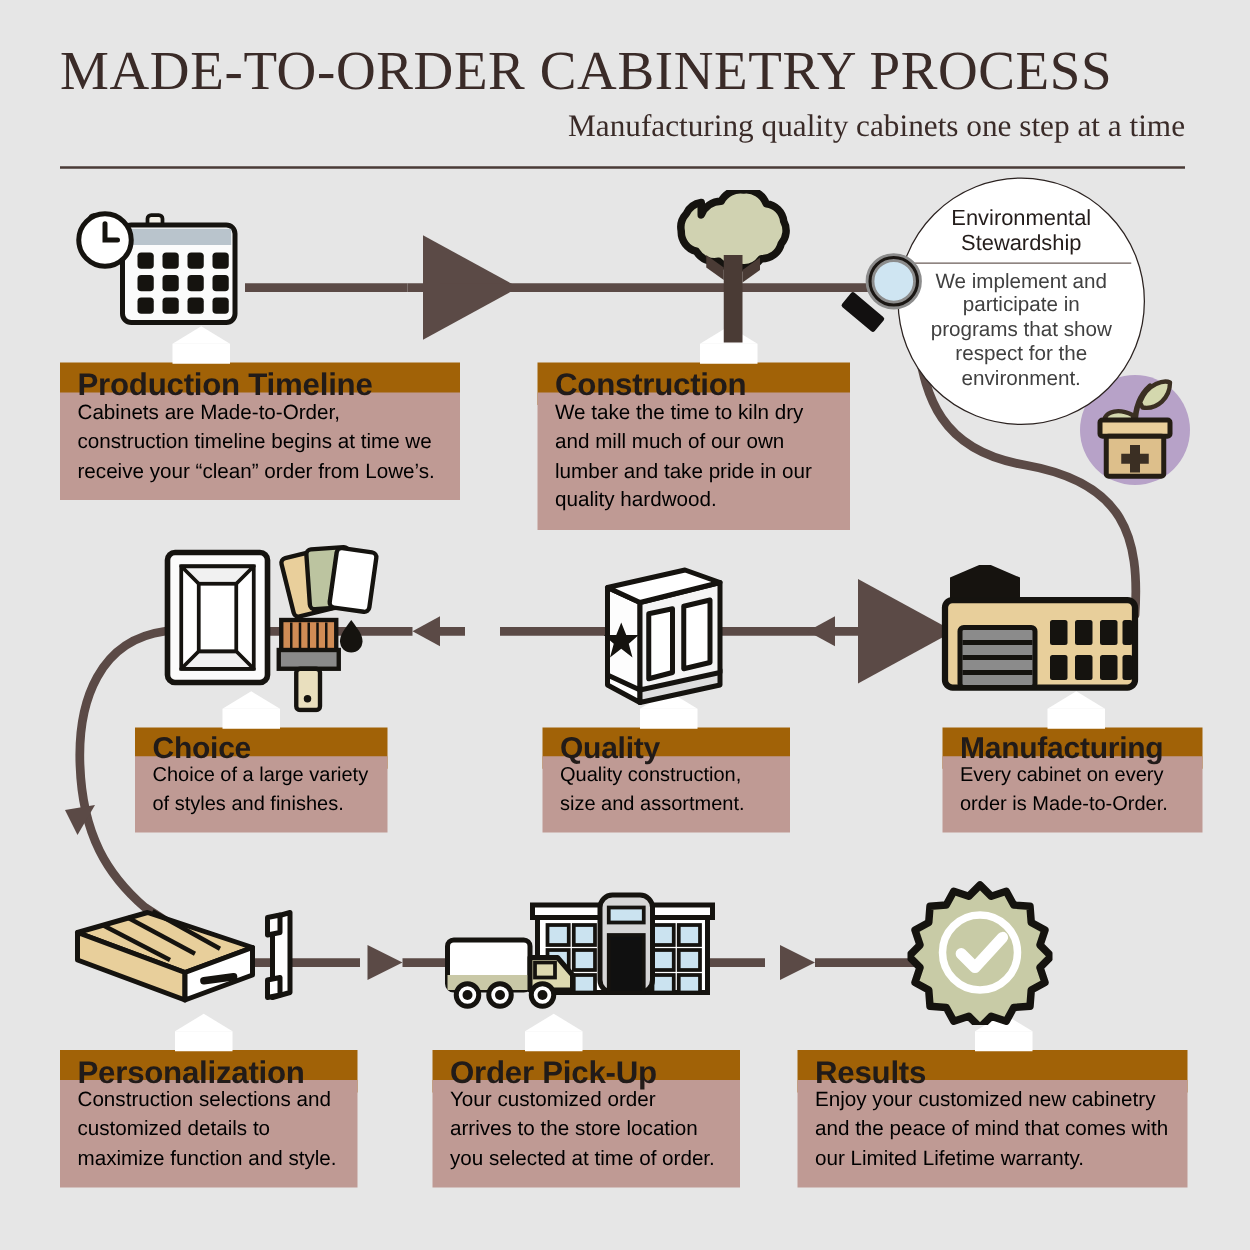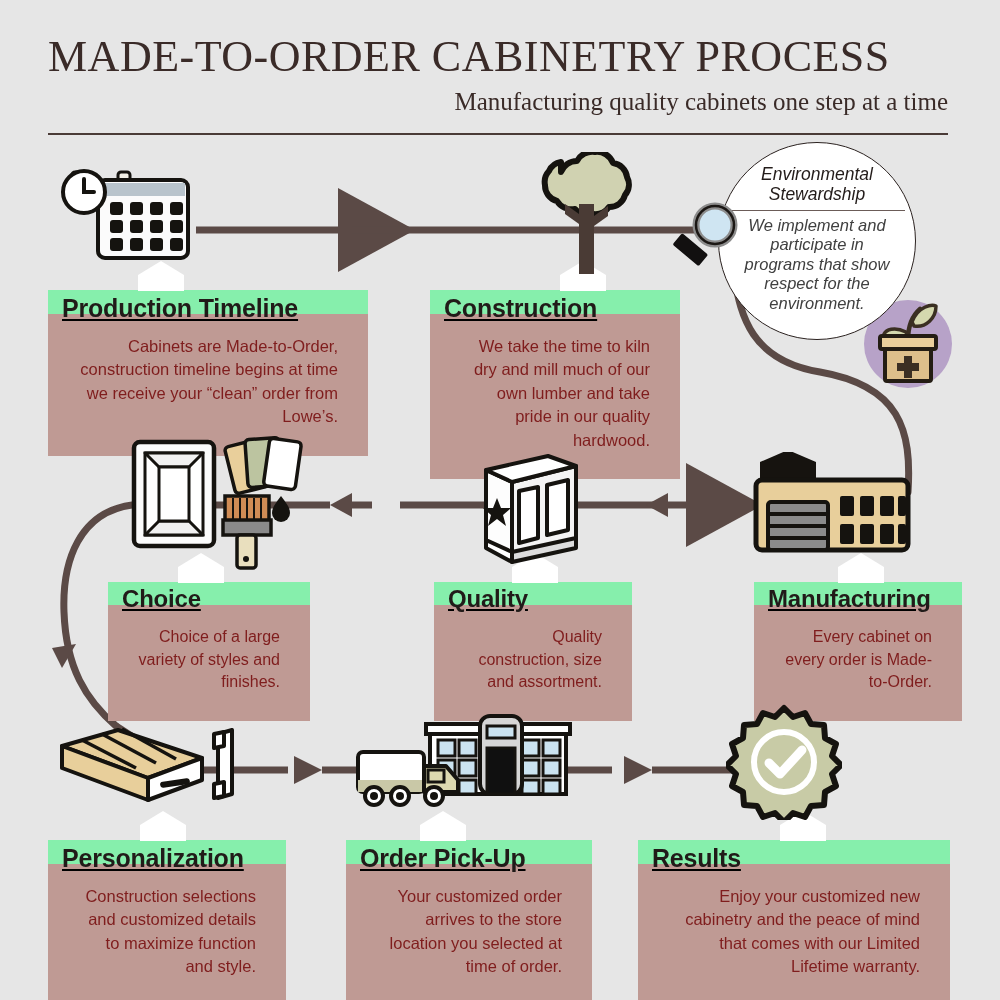--- a/index.html
+++ b/index.html
@@ -42,57 +42,54 @@
   .card .tab{
     position:absolute;top:-15px;width:46px;height:16px;
     background:#ffffff;
   }
   .card .tab:before{
     content:"";position:absolute;left:0;top:-14px;width:0;height:0;
     border-left:23px solid transparent;border-right:23px solid transparent;
     border-bottom:14px solid #ffffff;
   }
   .card .title-band{
-    background:#86efac;
+    background:#a16207;
     padding:4px 14px 2px 14px;
-    text-decoration:underline;
   }
   .card h3{
     margin:0;
     font-size:25px;
     font-weight:700;
     color:#211b19;
     letter-spacing:-.2px;
     line-height:1.12;
     white-space:nowrap;
   }
   .card .body{
     background:#bf9a94;
     padding:5px 14px 11px 14px;
     margin-top:-10px;
   }
   .card .body p{
-    margin:16px;
+    margin:0;
     font-size:16.5px;
     line-height:1.42;
-    color:#7f1d1d;
-    text-align:right;
+    color:#000000;
   }
   .card.small h3{font-size:24px;}
   .card.small .body p{font-size:16px;}
 
   
   .circ{
     position:absolute;left:718px;top:142px;width:198px;height:198px;
     border-radius:50%;
     background:#ffffff;
     border:1.6px solid #2b2220;
     box-sizing:border-box;
     z-index:6;
-    font-style:italic;
   }
   .circ .ct{
     text-align:center;
     font-size:17.5px;
     font-weight:400;
     color:#231c1a;
     line-height:1.14;
     padding:22px 18px 0 18px;
   }
   .circ .cdiv{

